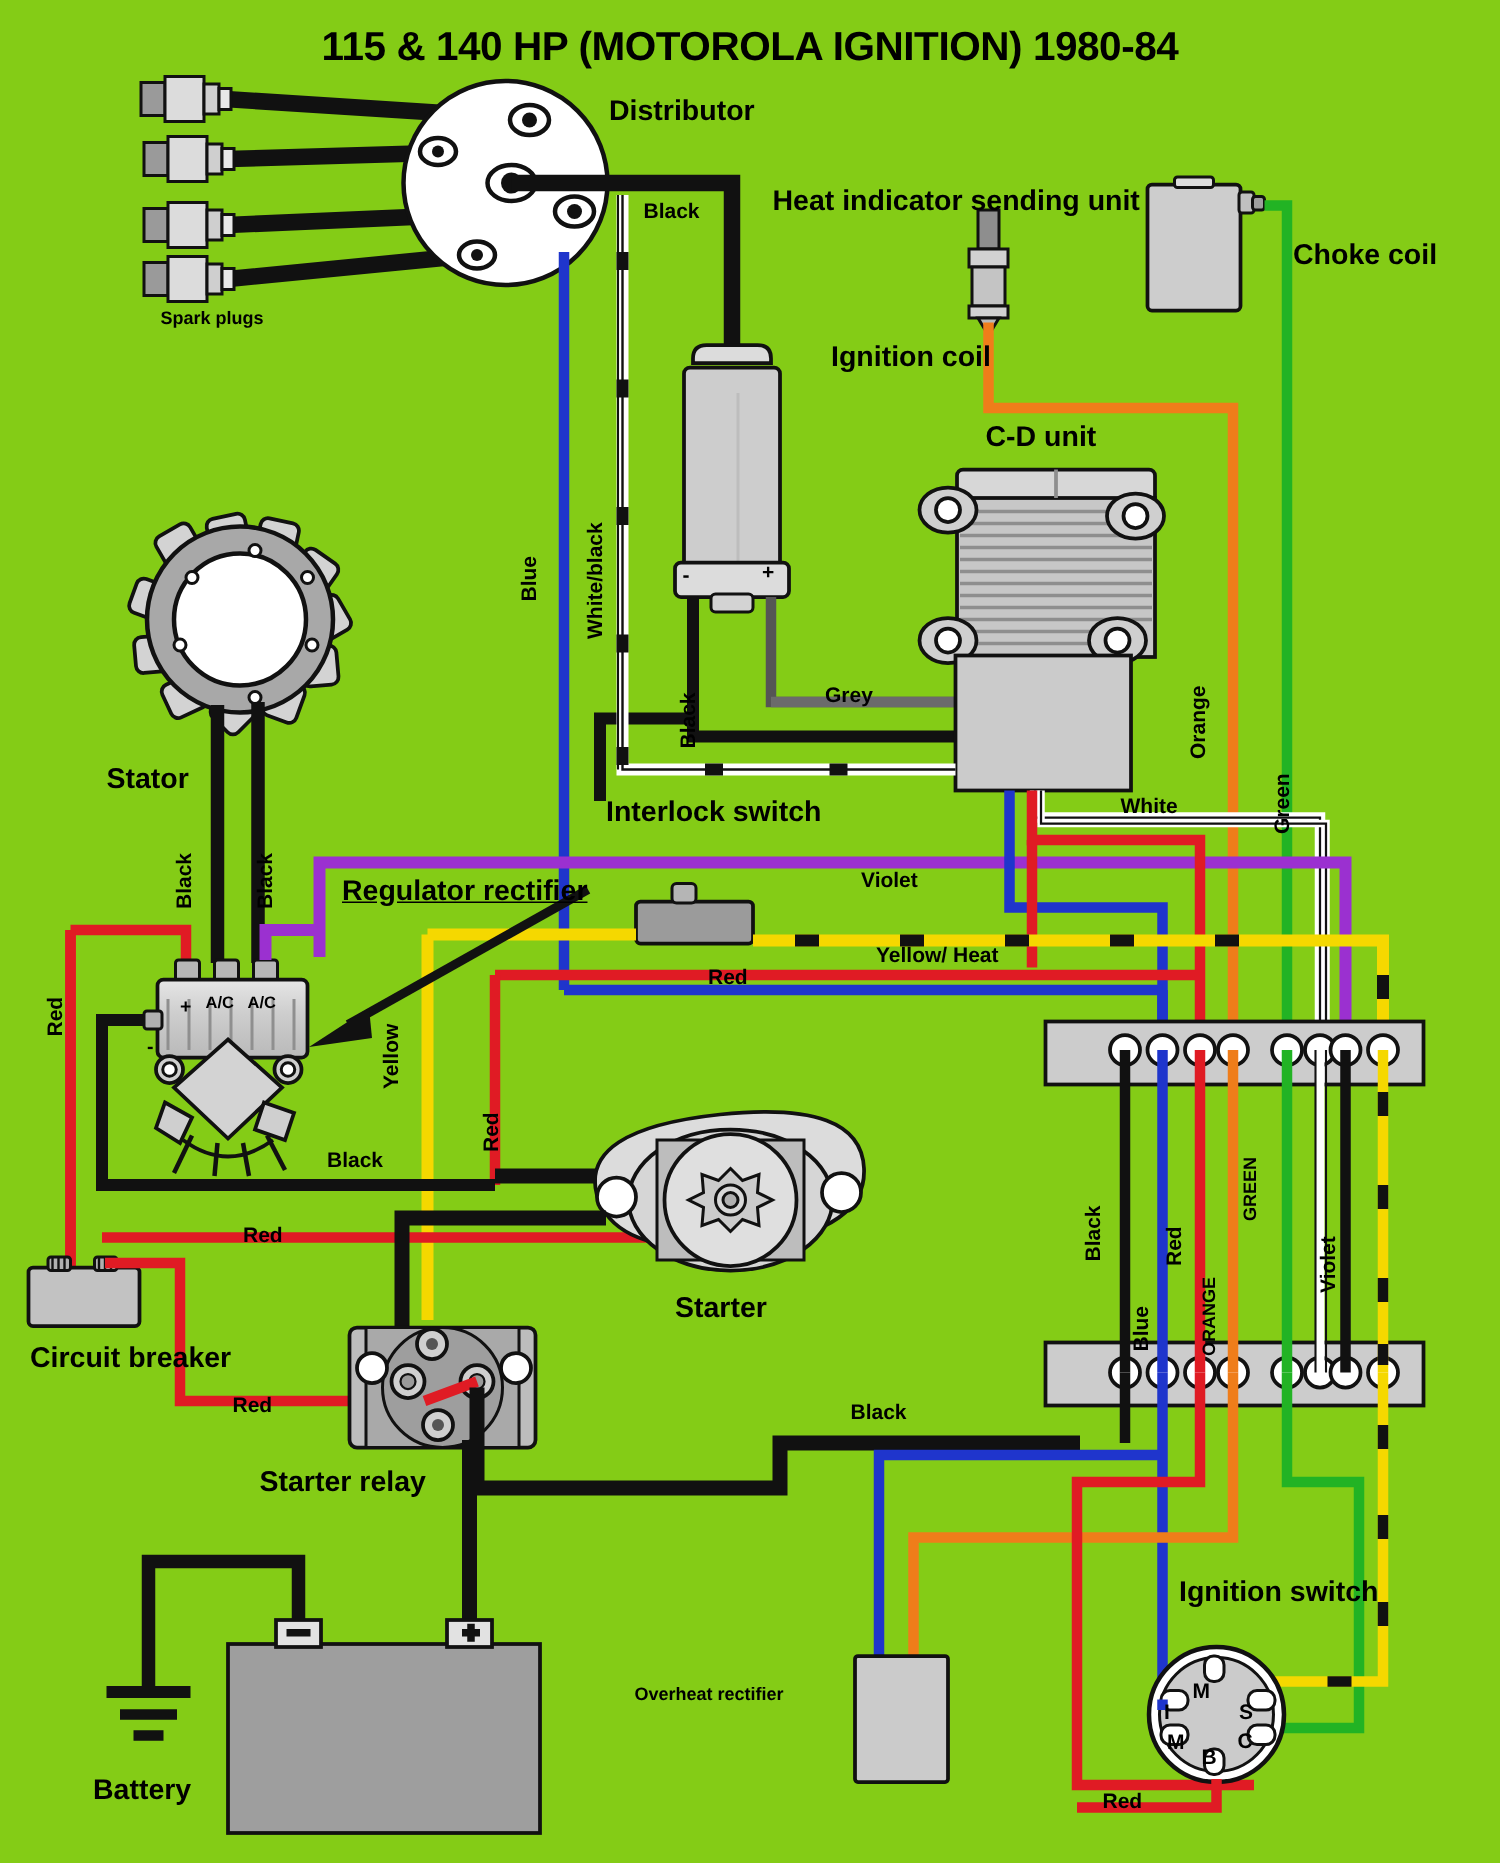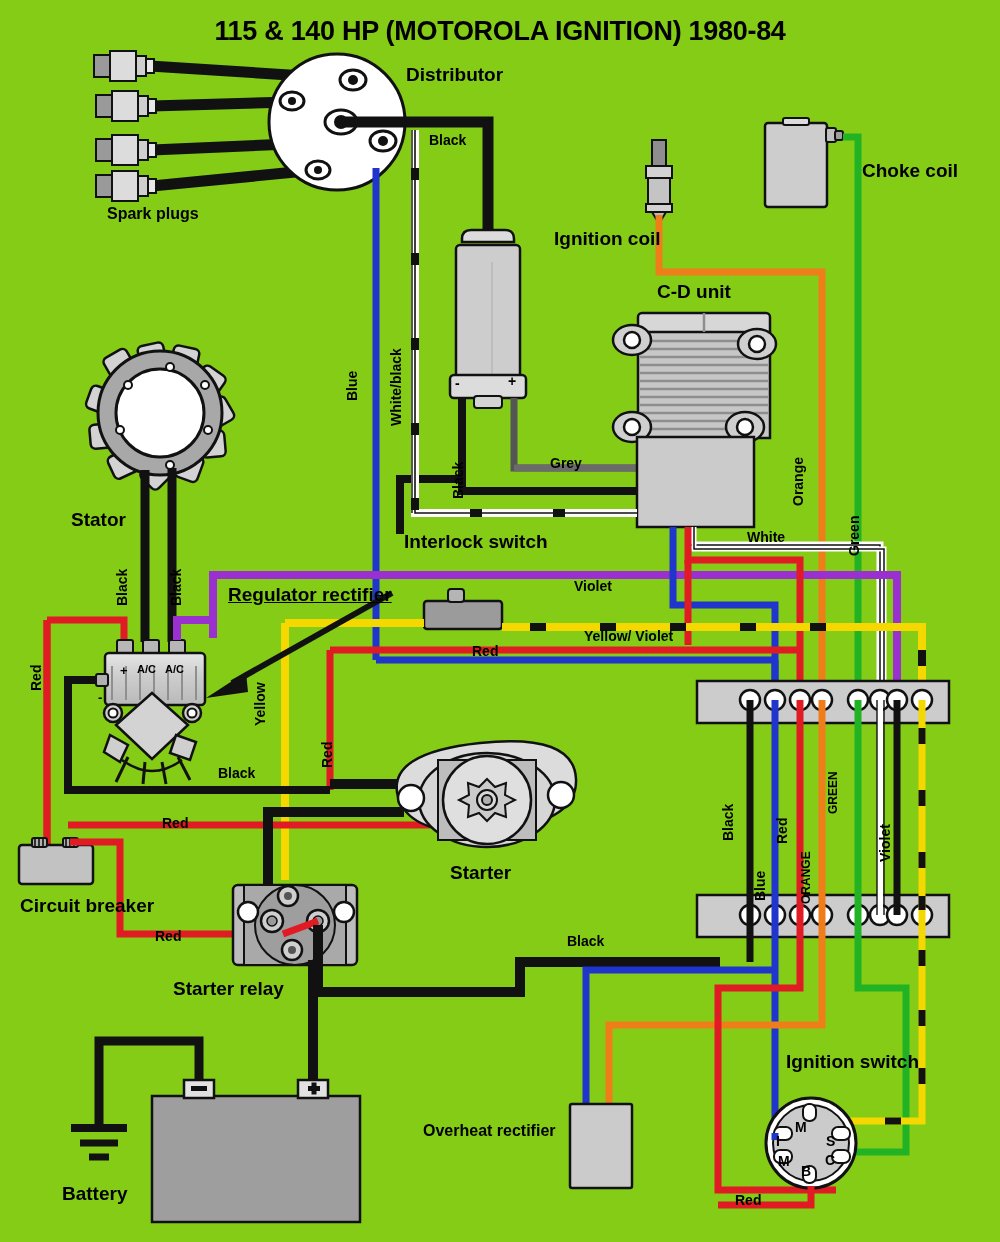--- a/index.html
+++ b/index.html
@@ -4,21 +4,21 @@
 <style>
   html,body{margin:0;padding:0;background:#ffffff;}
   body{font-family:"Liberation Sans", sans-serif;}
   #stage{position:relative;width:1000px;height:1242px;background:#84cc16;overflow:hidden;}
   #title{
     position:absolute;left:0;top:16px;width:1000px;text-align:center;
     font-size:27px;font-weight:bold;letter-spacing:-0.3px;color:#000;
   }
   .lbl{position:absolute;font-weight:bold;color:#000;white-space:nowrap;}
   .lbl.big{font-size:19px;}
-  .lbl.med{font-size:16px;}
+  .lbl.med{font-size:12px;}
   .lbl.sm{font-size:14px;}
   .lbl.xs{font-size:12px;}
   .rot90{transform:rotate(-90deg);transform-origin:left bottom;}
   svg{position:absolute;left:0;top:0;}
 </style>
 </head>
 <body>
 
 <div id="stage">
 
@@ -429,20 +429,21 @@
 
     <g>
       <line x1="392" y1="593" x2="232" y2="683" stroke="#111" stroke-width="6"></line>
       <path d="M206 698 L246 672 L248 692 z" fill="#111"></path>
     </g>
   </svg>
 
   <div class="lbl big" style="left:406px;top:64px;">Distributor</div>
   <div class="lbl med" style="left:107px;top:205px;">Spark plugs</div>
   <div class="lbl sm" style="left:429px;top:132px;">Black</div>
+  <div class="lbl big" style="left:515px;top:124px;">Heat indicator sending unit</div>
   <div class="lbl big" style="left:862px;top:160px;">Choke coil</div>
   <div class="lbl big" style="left:527px;top:228px;margin-left:27px;">Ignition coil</div>
   <div class="lbl big" style="left:657px;top:281px;">C-D unit</div>
   <div class="lbl big" style="left:404px;top:531px;">Interlock switch</div>
   <div class="lbl big" style="left:71px;top:509px;">Stator</div>
   <div class="lbl big" style="left:228px;top:584px;text-decoration:underline;">Regulator rectifier</div>
   <div class="lbl big" style="left:20px;top:895px;">Circuit breaker</div>
   <div class="lbl big" style="left:450px;top:862px;">Starter</div>
   <div class="lbl big" style="left:173px;top:978px;">Starter relay</div>
   <div class="lbl big" style="left:62px;top:1183px;text-align:center;">Battery</div>
@@ -453,21 +454,21 @@
   <div class="lbl sm rot90" style="left:404px;top:410px;">White/black</div>
   <div class="lbl sm rot90" style="left:466px;top:483px;">Black</div>
   <div class="lbl sm" style="left:550px;top:455px;">Grey</div>
   <div class="lbl sm" style="left:747px;top:529px;">White</div>
   <div class="lbl sm rot90" style="left:806px;top:490px;">Orange</div>
   <div class="lbl sm rot90" style="left:862px;top:540px;">Green</div>
   <div class="lbl sm rot90" style="left:130px;top:590px;">Black</div>
   <div class="lbl sm rot90" style="left:184px;top:590px;">Black</div>
   <div class="lbl sm rot90" style="left:44px;top:675px;">Red</div>
   <div class="lbl sm" style="left:574px;top:578px;">Violet</div>
-  <div class="lbl sm" style="left:584px;top:628px;">Yellow/ Violet</div>
+  <div class="lbl sm" style="left:584px;top:628px;">Yellow/ Heat</div>
   <div class="lbl sm" style="left:472px;top:643px;">Red</div>
   <div class="lbl sm rot90" style="left:268px;top:710px;">Yellow</div>
   <div class="lbl sm rot90" style="left:335px;top:752px;">Red</div>
   <div class="lbl sm" style="left:218px;top:765px;">Black</div>
   <div class="lbl sm" style="left:162px;top:815px;">Red</div>
   <div class="lbl sm" style="left:155px;top:928px;">Red</div>
   <div class="lbl sm" style="left:567px;top:933px;">Black</div>
   <div class="lbl sm rot90" style="left:736px;top:825px;">Black</div>
   <div class="lbl sm rot90" style="left:768px;top:885px;">Blue</div>
   <div class="lbl sm rot90" style="left:790px;top:828px;">Red</div>

